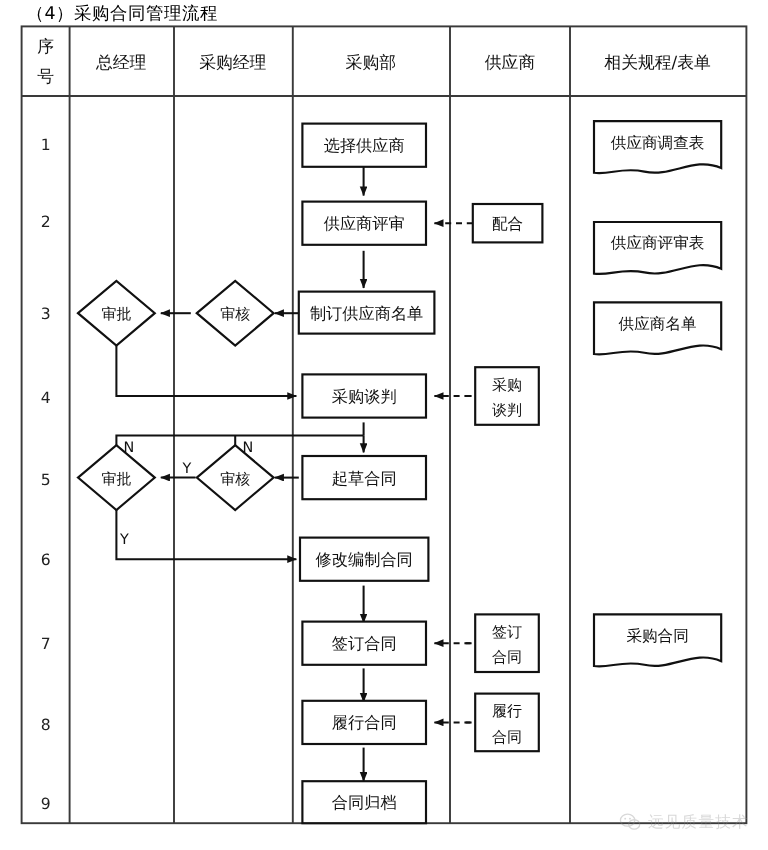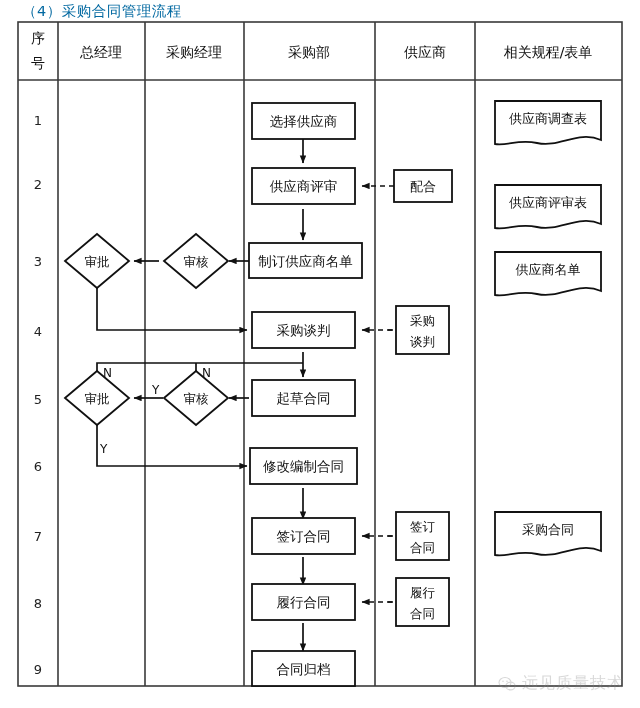--- a/index.html
+++ b/index.html
@@ -1,25 +1,25 @@
 <!DOCTYPE html>
 <html><head>
 <meta charset="utf-8">
 <style>
   html,body{margin:0;padding:0;background:#ffffff;}
   body{width:640px;height:708px;position:relative;
        font-family:"DejaVu Sans","Liberation Sans",sans-serif;color:#111;}
   #root{position:absolute;left:0;top:0;width:640px;height:708px;overflow:hidden;}
-  .doc-title{position:absolute;left:22px;top:2px;font-size:14.5px;color:#0369a1;
+  .doc-title{position:absolute;left:22px;top:2px;font-size:14.5px;color:#000000;
              letter-spacing:.5px;white-space:nowrap;}
   #flow-svg{position:absolute;left:0;top:0;width:640px;height:708px;}
   .cell-text{font-family:"DejaVu Sans","Liberation Sans",sans-serif;}
   .wm{position:absolute;right:16px;bottom:14px;display:flex;align-items:center;
       gap:6px;opacity:.33;}
-  .wm-label{font-size:16px;color:#8a8a8a;letter-spacing:1px;white-space:nowrap;text-align:center;}
+  .wm-label{font-size:13px;color:#8a8a8a;letter-spacing:1px;white-space:nowrap;text-align:center;}
 </style>
 </head>
 <body>
 
 <div id="root">
 
   <div class="doc-title">（4）采购合同管理流程</div>
 
   <svg id="flow-svg" viewBox="0 0 640 708">
     <defs>

